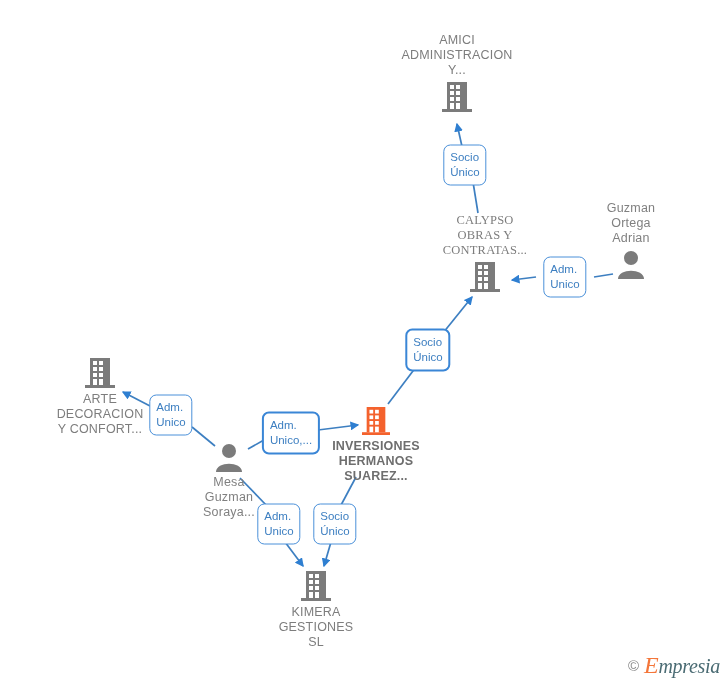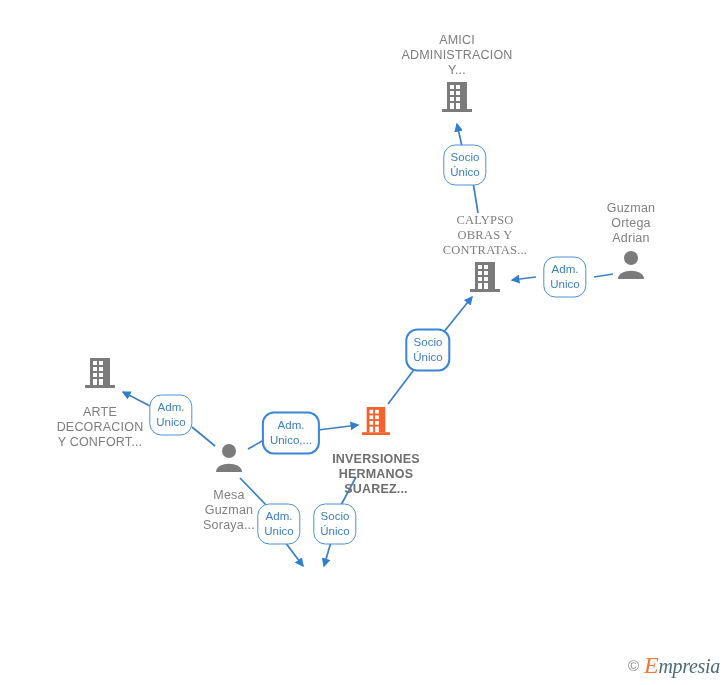--- a/index.html
+++ b/index.html
@@ -49,33 +49,32 @@
     white-space: pre-line;
   }
   .node.company .caption { color: #7d7d7d; }
   .node.focus .caption {
     color: #6e6e6e;
     font-weight: bold;
   }
   .node.person .caption { color: #808080; }
 
   .cap-above .caption { margin-bottom: 3px; }
-  .cap-below .caption { margin-top: 16px; }
+  .cap-below .caption { margin-top: 3px; }
 
   
   .chip {
     position: absolute;
     box-sizing: border-box;
     border: 1.4px solid #4a90d9;
-    border-radius: 12px;
+    border-radius: 7px;
     background: #ffffff;
     color: #3d7fc1;
     font-size: 11.5px;
     line-height: 15px;
-    text-align: center;
     padding: 4px 6px 5px 6px;
     white-space: pre-line;
     transform: translate(-50%, -50%);
   }
   .chip.strong {
     border-width: 2.2px;
     border-color: #3a86d6;
   }
 
   
@@ -245,20 +244,41 @@
       <svg width="30" height="30" viewBox="0 0 30 30">
         <circle cx="15" cy="9" r="7" fill="#7B7B7B"></circle>
         <path d="M 2 30 C 2 19 28 19 28 30 Z" fill="#7B7B7B"></path>
       </svg>
     </span>
     <span class="caption">Mesa
 Guzman
 Soraya...</span>
   </div>
 
+  <div class="node company cap-below" style="left:316px; top:570px;">
+    <span class="glyph">
+      <svg width="30" height="32" viewBox="0 0 30 32">
+        <rect x="5" y="1" width="20" height="27" fill="#7B7B7B"></rect>
+        <rect x="0" y="28" width="30" height="3" fill="#7B7B7B"></rect>
+        <g fill="#ffffff">
+          <rect x="8" y="4" width="4" height="4"></rect>
+          <rect x="14" y="4" width="4" height="4"></rect>
+          <rect x="8" y="10" width="4" height="4"></rect>
+          <rect x="14" y="10" width="4" height="4"></rect>
+          <rect x="8" y="16" width="4" height="4"></rect>
+          <rect x="14" y="16" width="4" height="4"></rect>
+          <rect x="8" y="22" width="4" height="6"></rect>
+          <rect x="14" y="22" width="4" height="6"></rect>
+        </g>
+      </svg>
+    </span>
+    <span class="caption">KIMERA
+GESTIONES
+SL</span>
+  </div>
 
   <div class="chip" style="left:465px; top:165px;">Socio
 Único</div>
 
   <div class="chip" style="left:565px; top:277px;">Adm.
 Unico</div>
 
   <div class="chip strong" style="left:428px; top:350px;">Socio
 Único</div>
 

